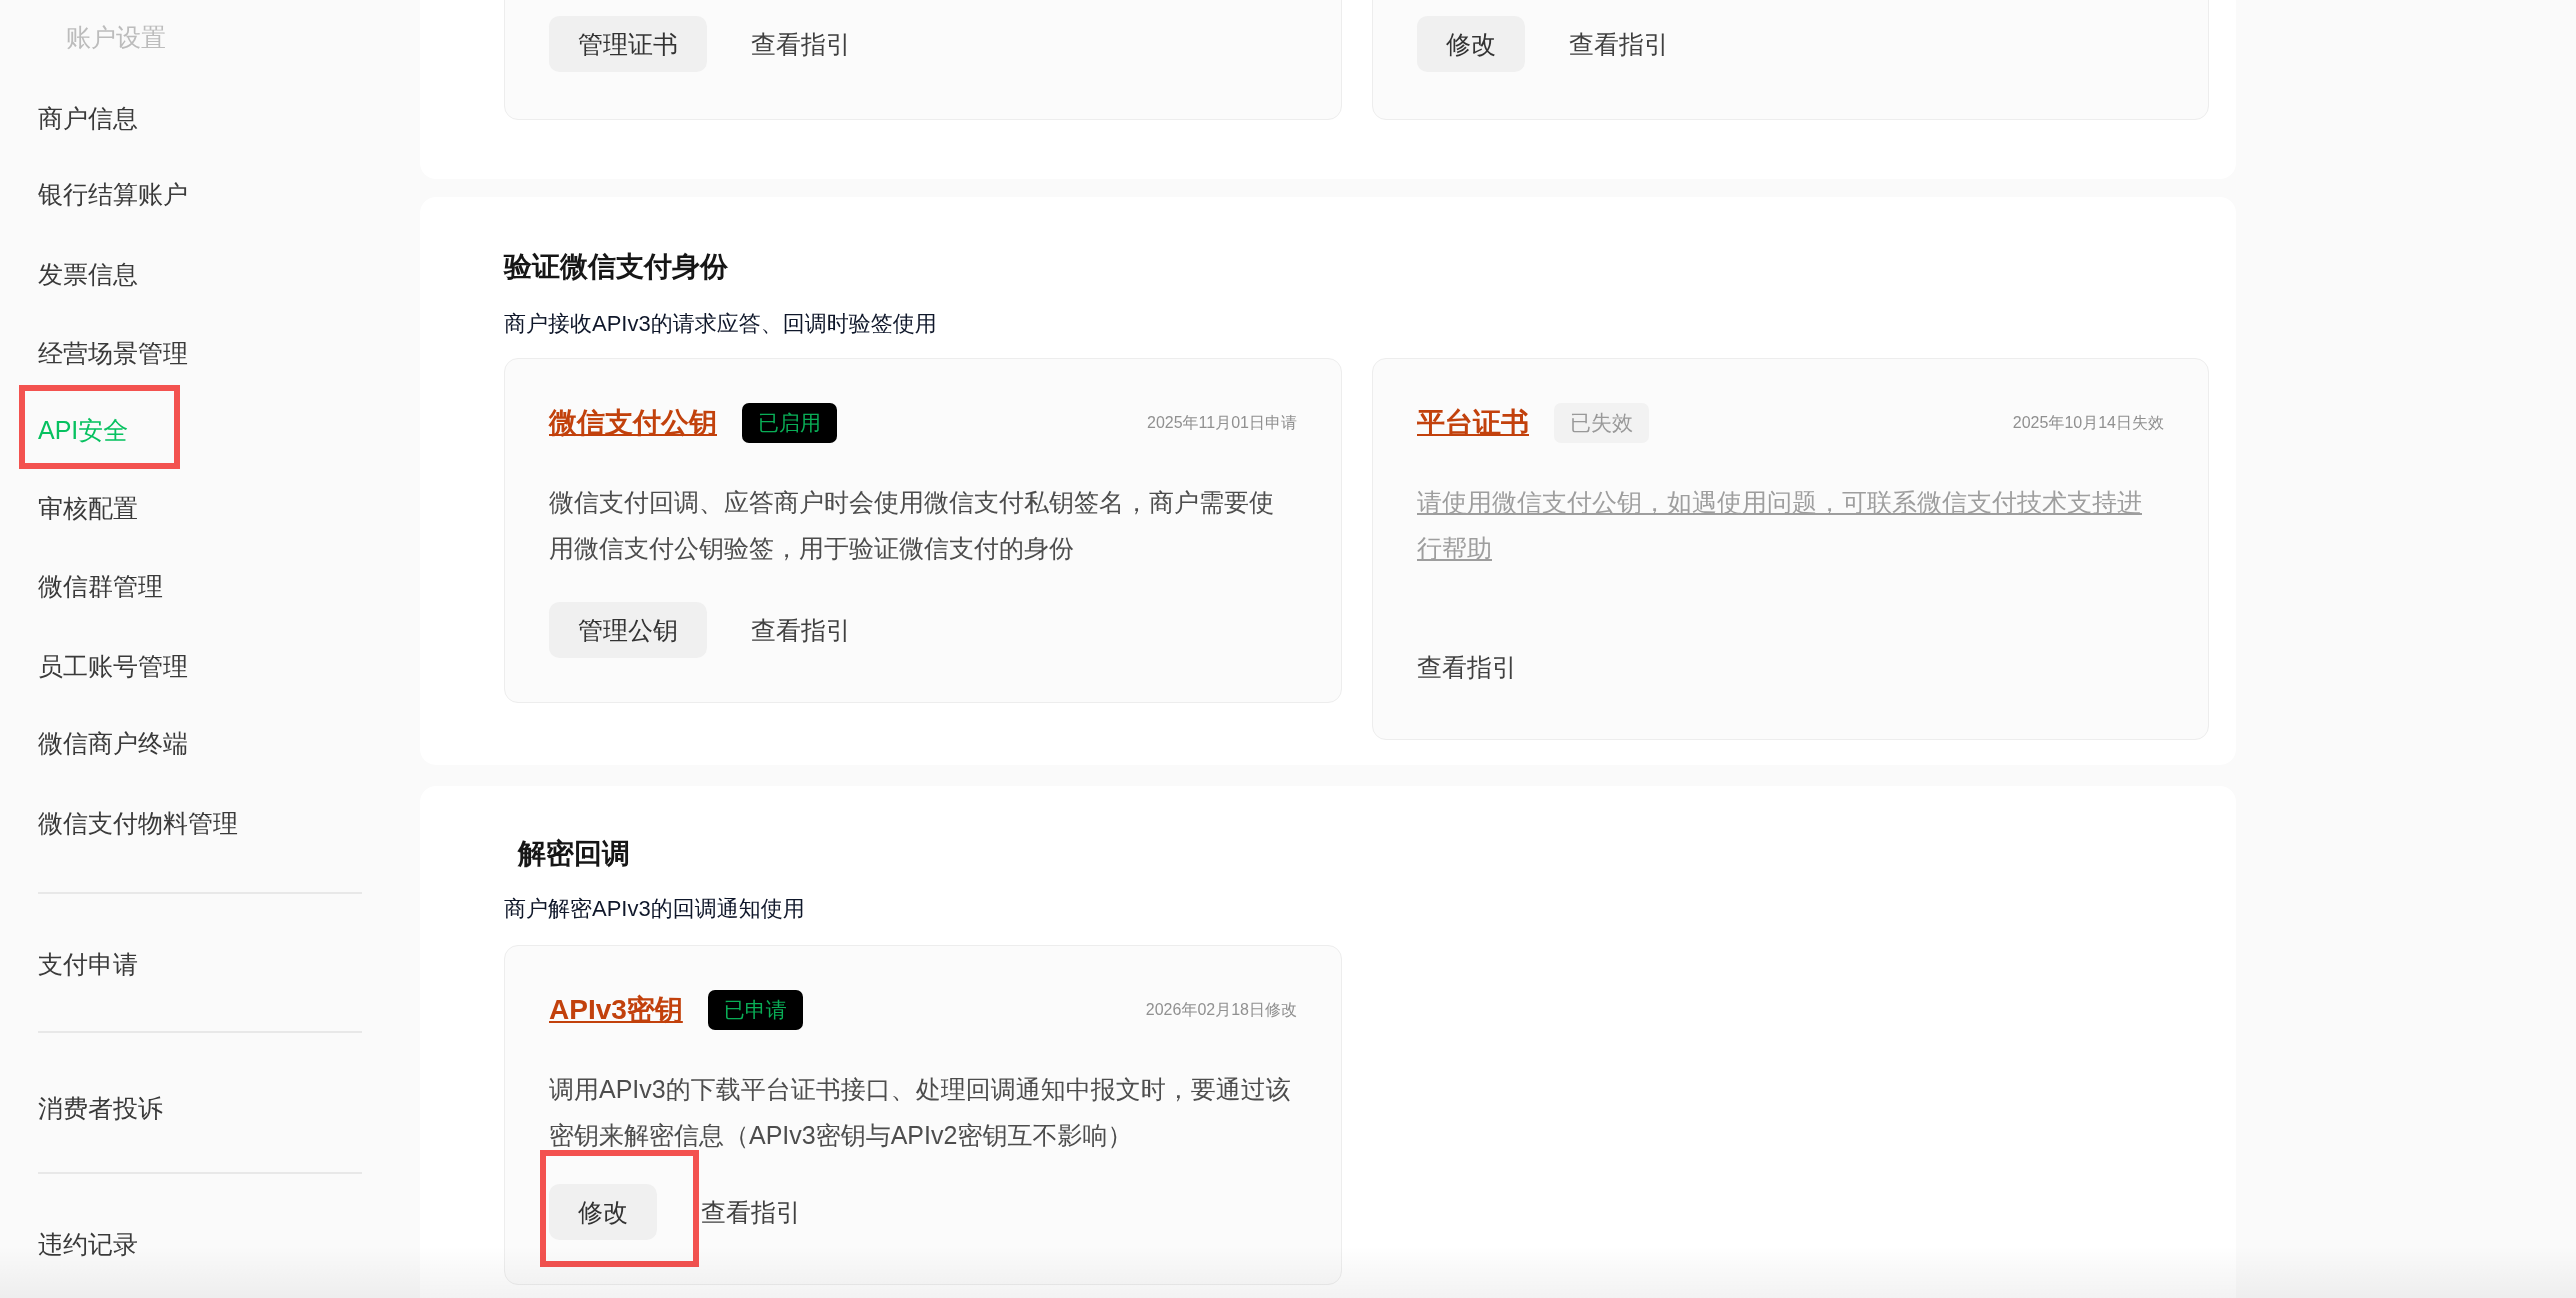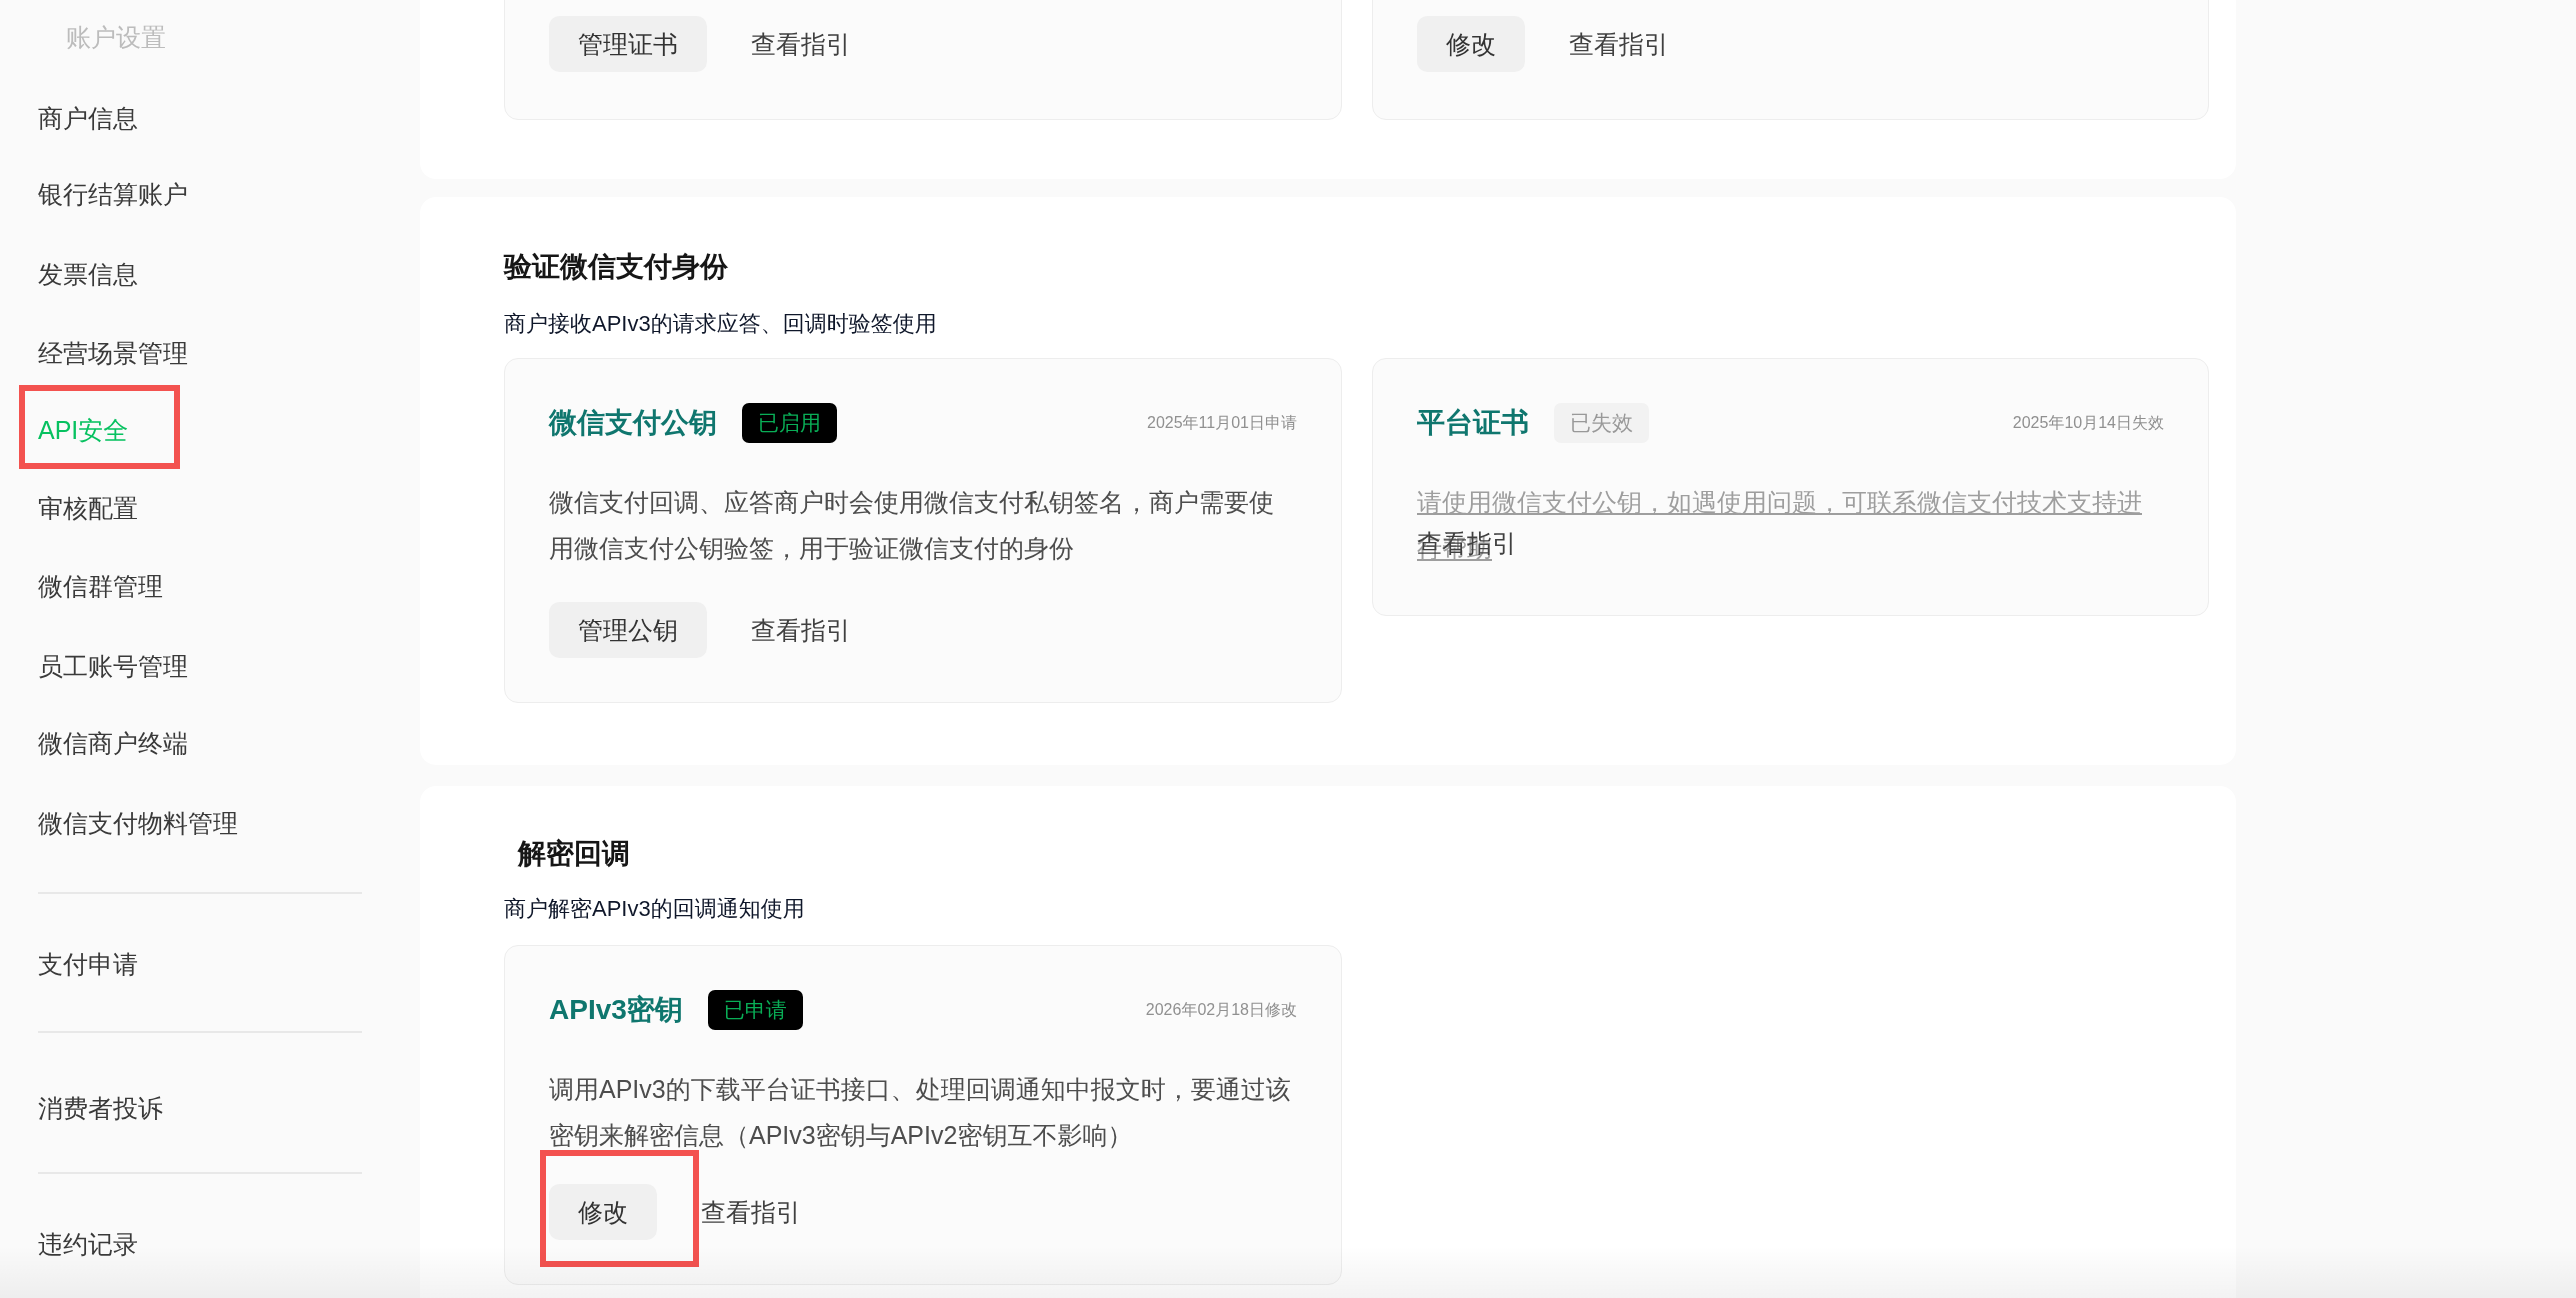--- a/index.html
+++ b/index.html
@@ -50,22 +50,23 @@
   
   .feature-card {
     position:absolute; background:#fbfbfb; border:1.8px solid #ededed;
     border-radius:14px;
   }
   .card-head {
     position:absolute; top:44px; left:44px; right:44px;
     display:flex; align-items:center;
   }
   .card-title {
-    font-size:28px; font-weight:700; line-height:40px; color:#0f766e;
+    font-size:28px; font-weight:700; line-height:40px; color:#c2410c;
     white-space:nowrap;
+    text-decoration:underline;
   }
   .badge {
     margin-left:25px; font-size:21px; line-height:26px; padding:7px 16px;
     border-radius:7px; white-space:nowrap;
   }
   .badge-green { color:#09ad56; background:#000000; }
   .badge-gray  { color:#999999; background:#f2f2f2; }
   .card-date {
     margin-left:auto; font-size:16px; color:#909090; line-height:40px;
     white-space:nowrap;
@@ -146,21 +147,21 @@
       <span class="badge badge-green">已启用</span>
       <span class="card-date">2025年11月01日申请</span>
     </div>
     <p class="card-desc">微信支付回调、应答商户时会使用微信支付私钥签名，商户需要使用微信支付公钥验签，用于验证微信支付的身份</p>
     <div class="card-actions">
       <button class="gray-btn">管理公钥</button>
       <a class="guide-link">查看指引</a>
     </div>
   </div>
 
-  <div class="feature-card" style="left:952px; top:161px; width:837px; height:258px;">
+  <div class="feature-card" style="left:952px; top:161px; width:837px; height:382px;">
     <div class="card-head">
       <span class="card-title">平台证书</span>
       <span class="badge badge-gray">已失效</span>
       <span class="card-date">2025年10月14日失效</span>
     </div>
     <p class="card-desc muted">请使用微信支付公钥，如遇使用问题，可联系微信支付技术支持进行帮助</p>
     <div class="card-actions">
       <a class="guide-link">查看指引</a>
     </div>
   </div>

